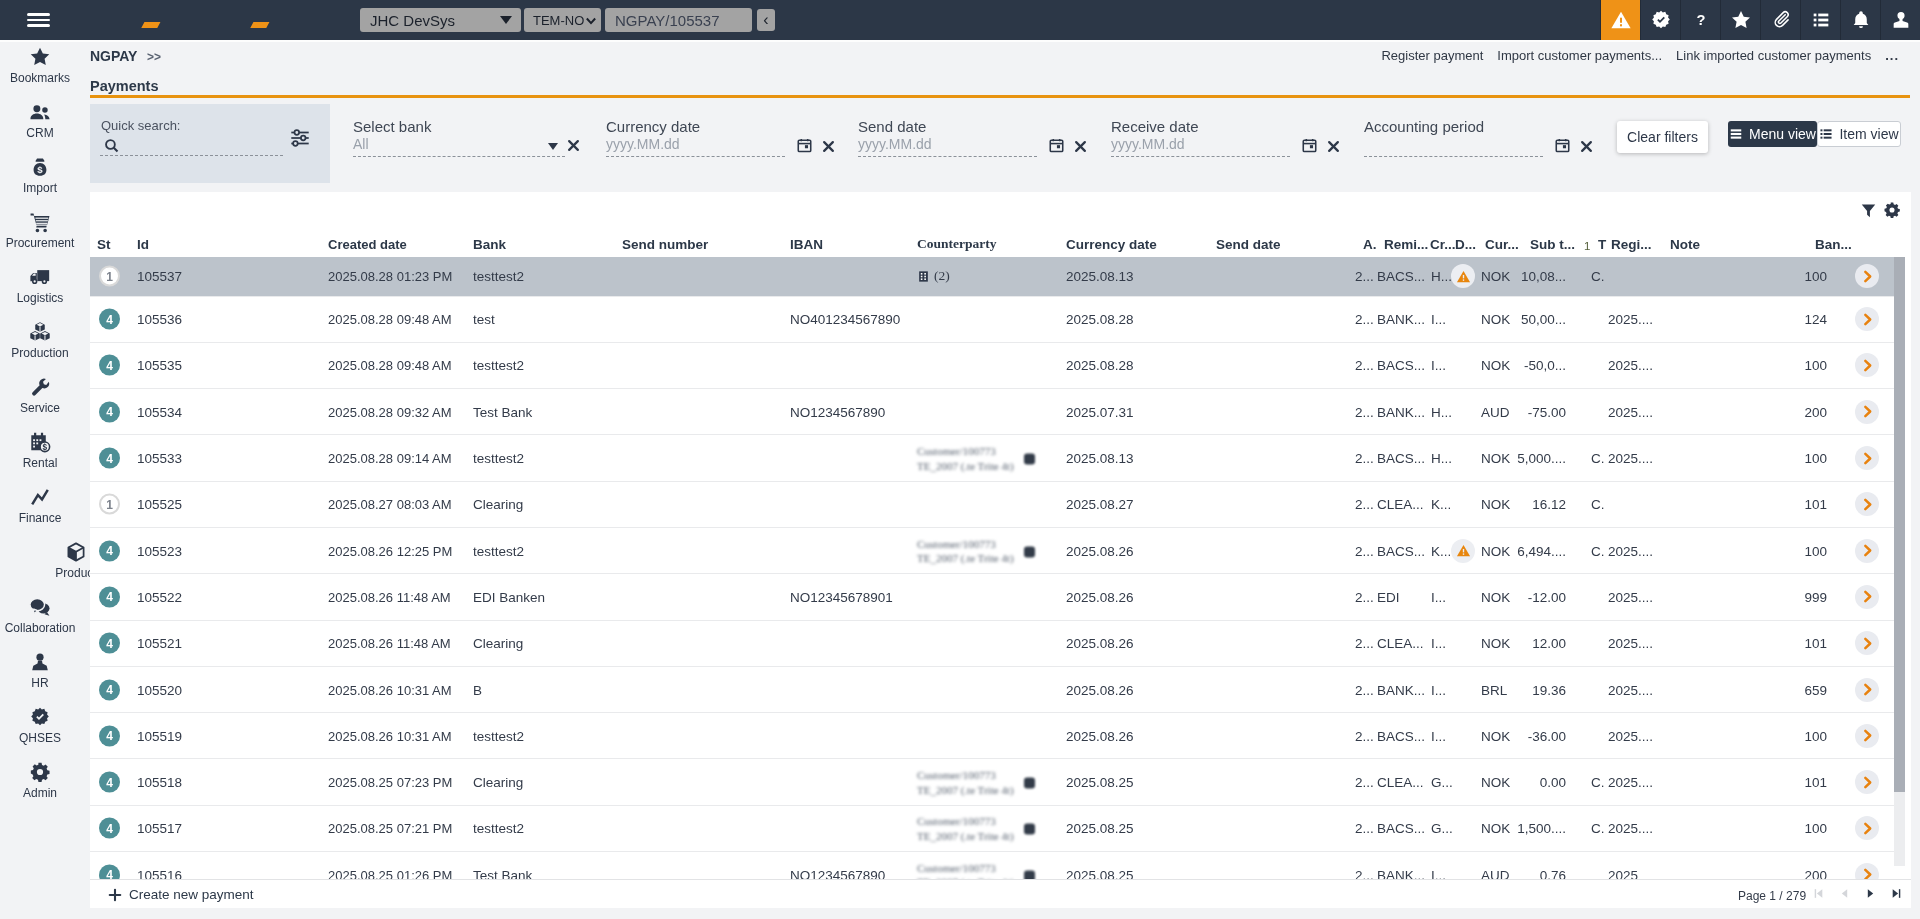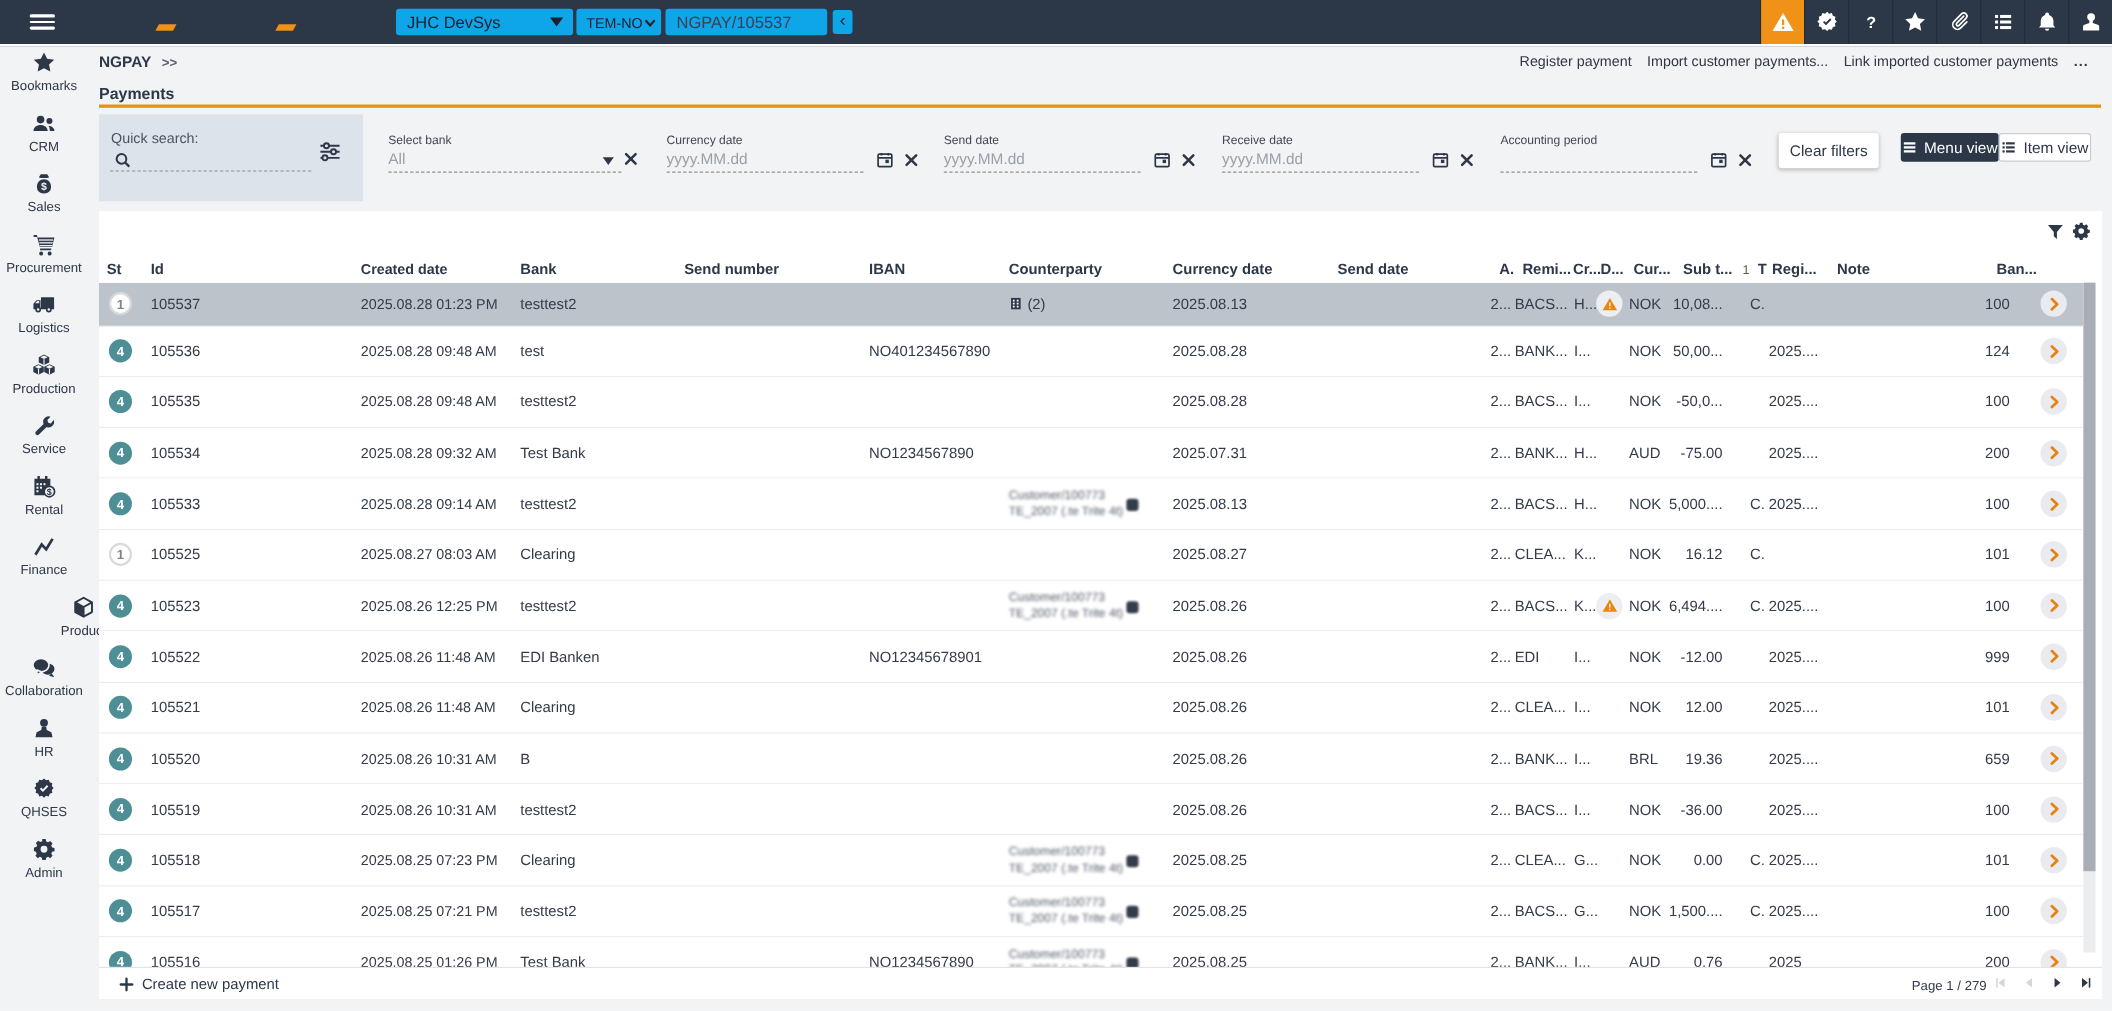--- a/index.html
+++ b/index.html
@@ -5,63 +5,63 @@
   * { margin:0; padding:0; box-sizing:border-box; }
   html,body { width:1920px; height:919px; overflow:hidden; }
   body { font-family:"Liberation Sans", sans-serif; background:#f2f3f5; position:relative; color:#2e3847; }
   .abs { position:absolute; }
 
   
   .topbar { position:absolute; left:0; top:0; width:1920px; height:41px; background:#2c3747; border-bottom:2px solid #fdfdfd; height:41.5px; z-index:5; }
   .burger { position:absolute; left:27px; top:13px; width:23px; height:15px; }
   .burger div { height:2.6px; background:#fff; border-radius:2px; margin-bottom:3px; }
   .logo { position:absolute; left:100px; top:5px; width:250px; height:30px; }
-  .hsel { position:absolute; background:#0ea5e9; border-radius:3px; font-size:15px; color:#1b212b; display:flex; align-items:center; padding:0 10px; }
+  .hsel { position:absolute; background:#a3a3a3; border-radius:3px; font-size:15px; color:#1b212b; display:flex; align-items:center; padding:0 10px; }
   .caret-solid { width:0; height:0; border-left:6px solid transparent; border-right:6px solid transparent; border-top:8px solid #1b212b; }
   .hicons { position:absolute; right:0; top:0; height:40px; display:flex; }
   .hic { width:40px; height:40px; display:flex; align-items:center; justify-content:center; border-left:1px solid #222b38; }
   .hic.warn { background:#ef9217; border-left:1px solid #222b38; }
 
   
   .side-item { position:absolute; left:0; width:80px; text-align:center; color:#2d3748; }
   .side-item svg { display:block; margin:0 auto; }
   .side-item .lbl { font-size:12px; margin-top:3px; }
 
   
   .crumb { position:absolute; left:90px; top:48px; font-size:14px; font-weight:bold; color:#2c3848; }
   .crumb span { color:#5a6372; font-size:12px; letter-spacing:0; margin-left:6px; }
   .actions { position:absolute; top:48px; right:21px; font-size:13px; color:#2f3744; }
   .actions span { margin-left:14px; }
   .title { position:absolute; left:90px; top:78px; font-size:14.5px; font-weight:bold; color:#2c3848; }
   .title-line { position:absolute; left:90px; top:95px; width:1820px; height:2.5px; background:#e8930f; }
 
   
   .qs-panel { position:absolute; left:90px; top:104px; width:240px; height:79px; background:#dde3ea; }
-  .f-label { font-size:11px; color:#3f4754; }
+  .f-label { font-size:15px; color:#3f4754; }
   .dashed { border-bottom:1px dashed #8b9199; }
   .filterbtn { position:absolute; background:#fff; border-radius:3px; box-shadow:0 1px 4px rgba(0,0,0,0.25); font-size:14px; color:#2d3748; display:flex; align-items:center; justify-content:center; }
   .viewbtn { position:absolute; height:26px; border-radius:3px; font-size:14px; display:flex; align-items:center; justify-content:center; gap:6px; }
 
   
   .card { position:absolute; left:90px; top:192px; width:1821px; height:716px; background:#fff; }
   .searchbox { position:absolute; left:7px; top:3px; width:1751px; height:25px; border:1px solid #a6a6a6; border-radius:4px; background:#fff; font-size:14px; color:#767d88; display:flex; align-items:center; padding-left:10px; }
   .thead { position:absolute; left:0; top:36px; width:1805px; height:29px; font-weight:bold; font-size:13.5px; color:#2c3848; }
   .thead span { position:absolute; bottom:5px; }
   .rows { position:absolute; left:0; top:65px; width:1804px; height:622px; overflow:hidden; }
   .row { position:absolute; left:0; width:1804px; border-bottom:1px solid #e9eaec; font-size:13.5px; color:#333b49; background:#fff; }
   .row div { position:absolute; top:50%; transform:translateY(-50%); }
   .row.sel { background:#bcc3cb; }
   .st-circle { width:21px; height:21px; border-radius:50%; text-align:center; font-size:12px; font-weight:bold; display:flex; align-items:center; justify-content:center; }
   .st4 { background:#4e8f96; color:#fff; }
   .st1 { background:#fff; color:#7c828c; border:2px solid #d9d9d9; }
   .gobtn { width:24px; height:24px; border-radius:50%; background:#e9ebf0; display:flex; align-items:center; justify-content:center; }
   .warnc { width:24px; height:24px; border-radius:50%; background:#eceef2; display:flex; align-items:center; justify-content:center; }
 
   .c-id{left:47px;} .c-created{left:238px; font-size:13px;} .c-bank{left:383px;}
-  .c-send{left:532px;} .c-iban{left:700px;} .c-cp{left:827px;} .c-curd{left:976px;}
+  .c-send{left:532px;} .c-iban{left:700px;} .c-cp{left:827px;font-family:Liberation Serif, serif;} .c-curd{left:976px;}
   .c-sendd{left:1126px;} .c-a{left:1265px;} .c-remi{left:1287px;} .c-cr{left:1341px;}
   .c-cur{left:1391px;} .c-sub{left:1382px; width:94px; text-align:right;}
   .c-t{left:1501px;} .c-regi{left:1518px;} .c-note{left:1580px;} .c-ban{left:1670px; width:67px; text-align:right;}
 
   .footer { position:absolute; left:0px; top:687px; width:1821px; height:29px; background:#fff; border-top:1px solid #e2e3e5; font-size:13.5px; color:#2c3848; }
   .scrollbar { position:absolute; left:1804px; top:65px; width:11px; height:609px; background:#ecedef; }
   .thumb { position:absolute; left:0; top:0; width:11px; height:535px; background:#a9aeb6; }
 </style>
 </head>
 <body>
@@ -142,21 +142,21 @@
     <svg width="22" height="22" viewBox="0 0 24 24" fill="#2d3748">
       <path d="M8.6 4.6a3.8 3.8 0 1 1 0 7.6 3.8 3.8 0 0 1 0-7.6zM1.6 19.4c0-3.4 3.1-5.7 7-5.7s7 2.3 7 5.7v.4h-14zM17.4 6.8a3 3 0 1 1 0 6 3 3 0 0 1 0-6zM16.5 14.6c3.3.3 5.9 2.3 5.9 5.2h-4.6c0-2-.5-3.9-1.3-5.2z"></path>
     </svg>
     <div class="lbl">CRM</div>
   </div>
 <div class="side-item" style="top:156px;">
     <svg width="22" height="22" viewBox="0 0 24 24" fill="#2d3748">
       <path d="M8.8 2.6h6.4l1.9 3c-1.1.7-3 .8-5.1.8s-4 -.1-5.1-.8zM12 7.6c4.2 0 7 3.4 7 7.4 0 4-2.4 6.6-7 6.6s-7-2.6-7-6.6c0-4 2.8-7.4 7-7.4z"></path>
       <text x="12" y="18.6" font-size="10.5" font-weight="bold" fill="#f2f3f5" text-anchor="middle" font-family="Liberation Sans">$</text>
     </svg>
-    <div class="lbl">Sales</div>
+    <div class="lbl">Import</div>
   </div>
 <div class="side-item" style="top:211px;">
     <svg width="22" height="22" viewBox="0 0 24 24" fill="#2d3748">
       <path d="M1.7 2.8h3.2l.8 2.6h16.6l-2.3 9.4H7.9L5.2 4.8H1.7zM8.3 16.2h11l-.4 1.9H7.9zM9.2 19.3a2 2 0 1 1 0 4 2 2 0 0 1 0-4zM17.6 19.3a2 2 0 1 1 0 4 2 2 0 0 1 0-4z"></path>
       <rect x="7" y="7.2" width="14" height="1.3" fill="#f2f3f5"></rect>
       <rect x="7.4" y="10" width="13.2" height="1.3" fill="#f2f3f5"></rect>
       <rect x="7.8" y="12.8" width="12.4" height="1.3" fill="#f2f3f5"></rect>
     </svg>
     <div class="lbl">Procurement</div>
   </div>

